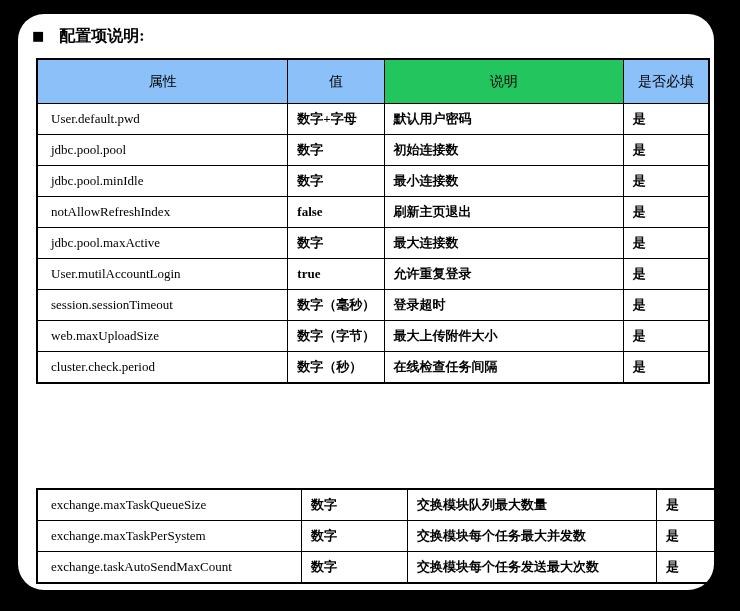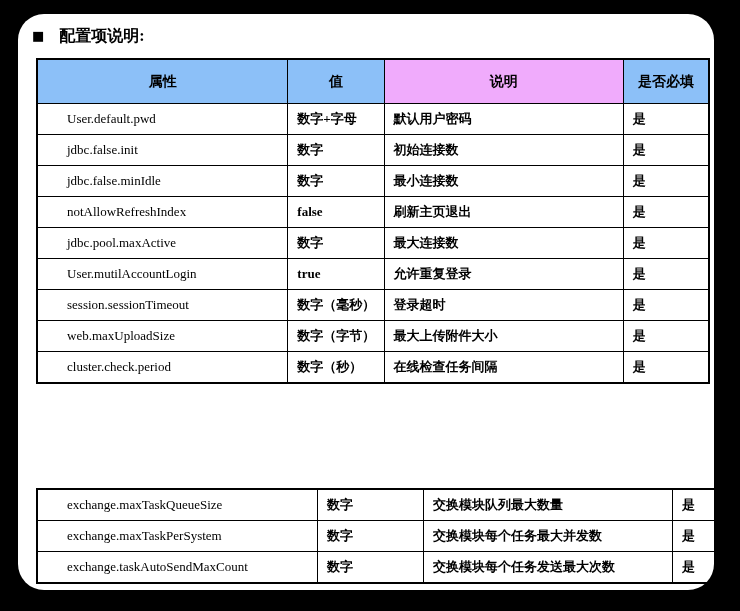--- a/index.html
+++ b/index.html
@@ -54,74 +54,74 @@
   }
   #t1 { top: 44px; }
   .t2 { top: 474px; }
   table.cfg th, table.cfg td {
     border: 1px solid #000000;
     overflow: hidden;
     white-space: nowrap;
   }
   table.cfg th {
     height: 43px;
-    font-weight: bold;
+    font-weight: normal;
     font-size: 14px;
     text-align: center;
     padding: 0;
   }
   table.cfg td {
     height: 28px;
     vertical-align: middle;
     text-align: left;
   }
   .c0 { width: 249px; }
   .c1 { width: 95px; }
   .c2 { width: 238px; }
   .c3 { width: 84px; margin-top: 11px; }
-  table.cfg td.c0 { padding-left: 29px; }
+  table.cfg td.c0 { padding-left: 13px; }
   table.cfg td.c1,
   table.cfg td.c2,
   table.cfg td.c3 { padding-left: 9px; font-weight: bold; }
 </style>
 </head>
 <body>
 
 <div class="canvas">
   <div class="page">
 
     <div class="doc-title">
       <span class="bullet">■</span>
       <span class="title-text">配置项说明:</span>
     </div>
 
     <table class="cfg" id="t1">
       <thead>
         <tr>
           <th class="c0 hdr" style="background: rgb(140, 192, 248);">属性</th>
           <th class="c1 hdr" style="background: rgb(140, 192, 248);">值</th>
-          <th class="c2 hdr" style="background: #f0abfc;">说明</th>
+          <th class="c2 hdr" style="background: #22c55e;">说明</th>
           <th class="c3 hdr" style="background: rgb(140, 192, 248);">是否必填</th>
         </tr>
       </thead>
       <tbody>
           <tr>
             <td class="c0">User.default.pwd</td>
             <td class="c1">数字+字母</td>
             <td class="c2">默认用户密码</td>
             <td class="c3">是</td>
           </tr>
           <tr>
-            <td class="c0">jdbc.false.init</td>
+            <td class="c0">jdbc.pool.pool</td>
             <td class="c1">数字</td>
             <td class="c2">初始连接数</td>
             <td class="c3">是</td>
           </tr>
           <tr>
-            <td class="c0">jdbc.false.minIdle</td>
+            <td class="c0">jdbc.pool.minIdle</td>
             <td class="c1">数字</td>
             <td class="c2">最小连接数</td>
             <td class="c3">是</td>
           </tr>
           <tr>
             <td class="c0">notAllowRefreshIndex</td>
             <td class="c1">false</td>
             <td class="c2">刷新主页退出</td>
             <td class="c3">是</td>
           </tr>

